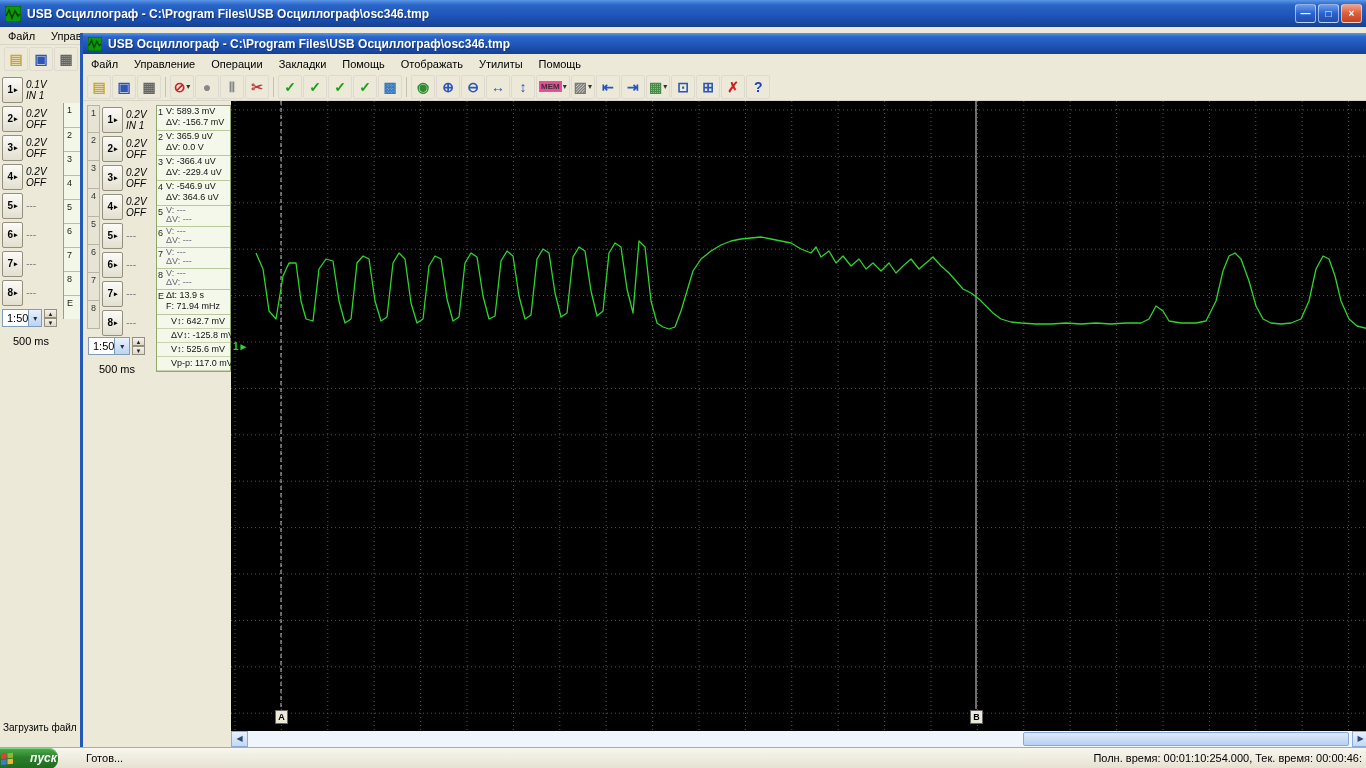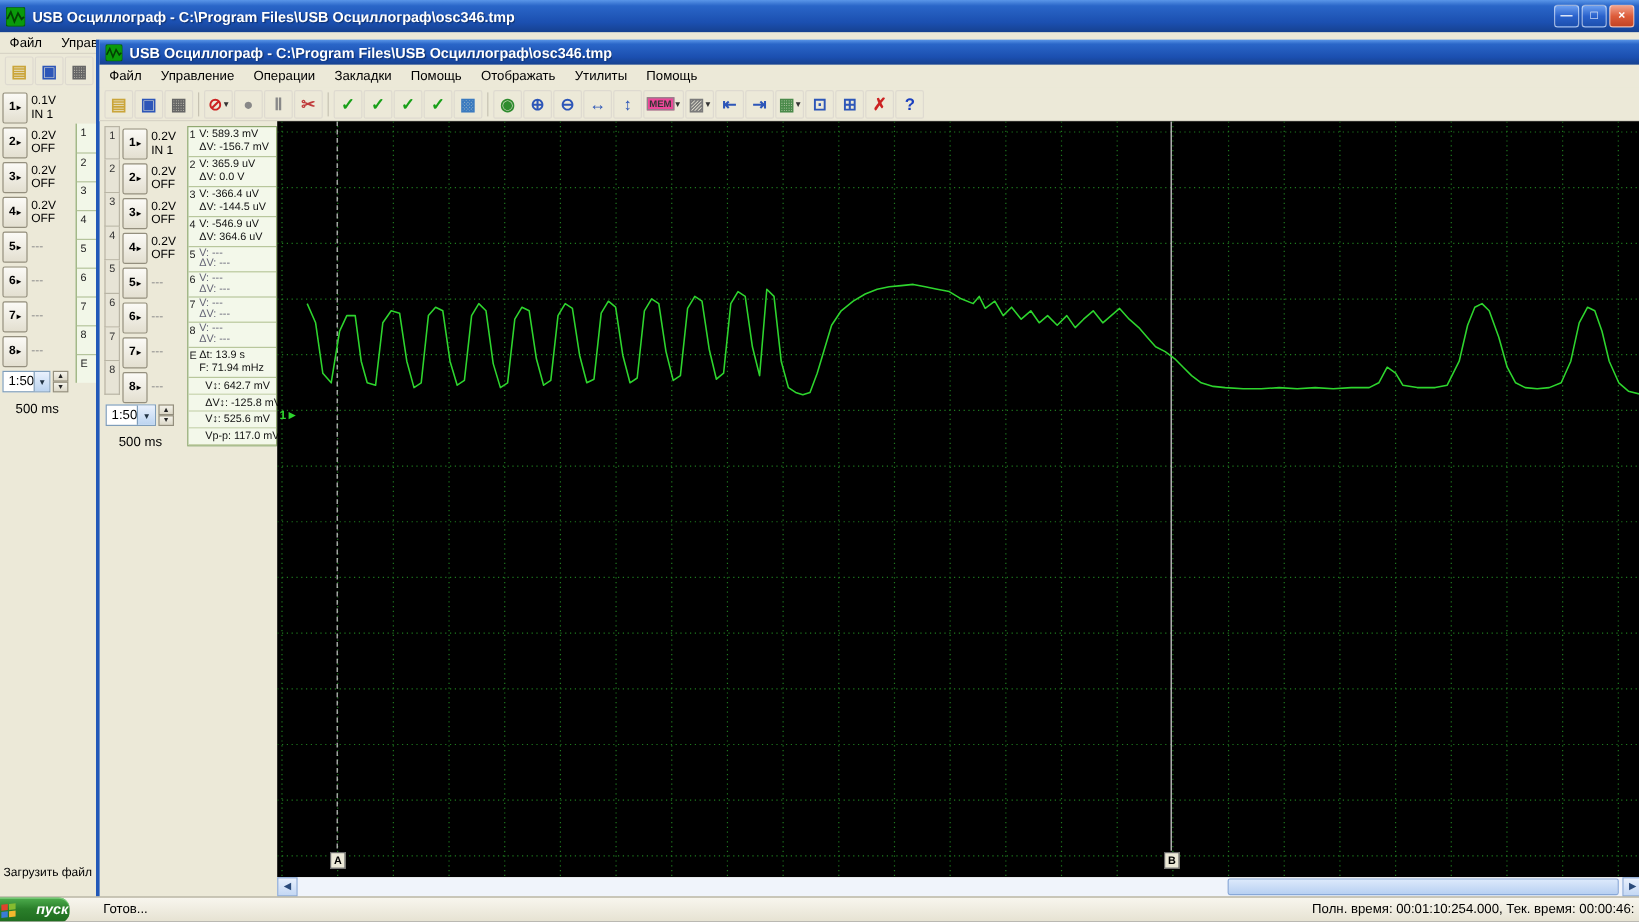--- a/index.html
+++ b/index.html
@@ -29,21 +29,21 @@
   .tb-label { font-size:8px; font-weight:bold; color:#333; border:1px solid #888; padding:0 1px; background:#ec4899; }
   .tb-caret { font-size:8px; color:#333; }
   .tb-sep { width:1px; height:20px; background:#c6c2b2; margin:0 3px; }
 
   
   .chan-col { position:absolute; display:flex; flex-direction:column; }
   .chan-row { display:flex; height:29px; align-items:center; }
   .chan-btn { width:21px; height:26px; background:linear-gradient(#fbfaf6,#e3dfd0); border:1px solid #948f7e;
     border-radius:2px; font-size:10px; font-weight:bold; display:flex; align-items:center; justify-content:center; gap:1px; color:#000; }
   .chan-arrow { font-size:7px; }
-  .chan-val { margin-left:3px; font-size:10px; line-height:11px; color:#000; white-space:nowrap; }
+  .chan-val { margin-left:3px; font-size:10px; line-height:11px; color:#000; white-space:nowrap;font-style:italic; }
   .chan-val.off { color:#8a8a8a; }
   .strip-col { position:absolute; display:flex; flex-direction:column; }
   .strip-cell { width:13px; height:28px; background:#e7e4d6; border:1px solid #b9b5a5; border-top:none;
     font-size:9px; display:flex; justify-content:center; padding-top:2px; color:#333; }
   .strip-cell:first-child { border-top:1px solid #b9b5a5; }
   .sliver-col { position:absolute; display:flex; flex-direction:column; background:#f2f7e8; border-left:1px solid #90a870; }
   .sliver-cell { width:17px; height:24px; font-size:9px; padding:2px 0 0 3px; border-top:1px solid #b5c49c; color:#222; }
   .sliver-cell:first-child { border-top:none; }
 
   .combo { position:absolute; height:18px; background:#fff; border:1px solid #7f9db9; display:flex; align-items:center;
@@ -434,21 +434,21 @@
             <span class="m-num">2</span>
             <div class="m-lines">
               <div>V: 365.9 uV</div>
               <div>ΔV: 0.0 V</div>
             </div>
           </div>
           <div class="meas-row">
             <span class="m-num">3</span>
             <div class="m-lines">
               <div>V: -366.4 uV</div>
-              <div>ΔV: -144.5 uV</div>
+              <div>ΔV: -229.4 uV</div>
             </div>
           </div>
           <div class="meas-row">
             <span class="m-num">4</span>
             <div class="m-lines">
               <div>V: -546.9 uV</div>
               <div>ΔV: 364.6 uV</div>
             </div>
           </div>
           <div class="meas-row short">

